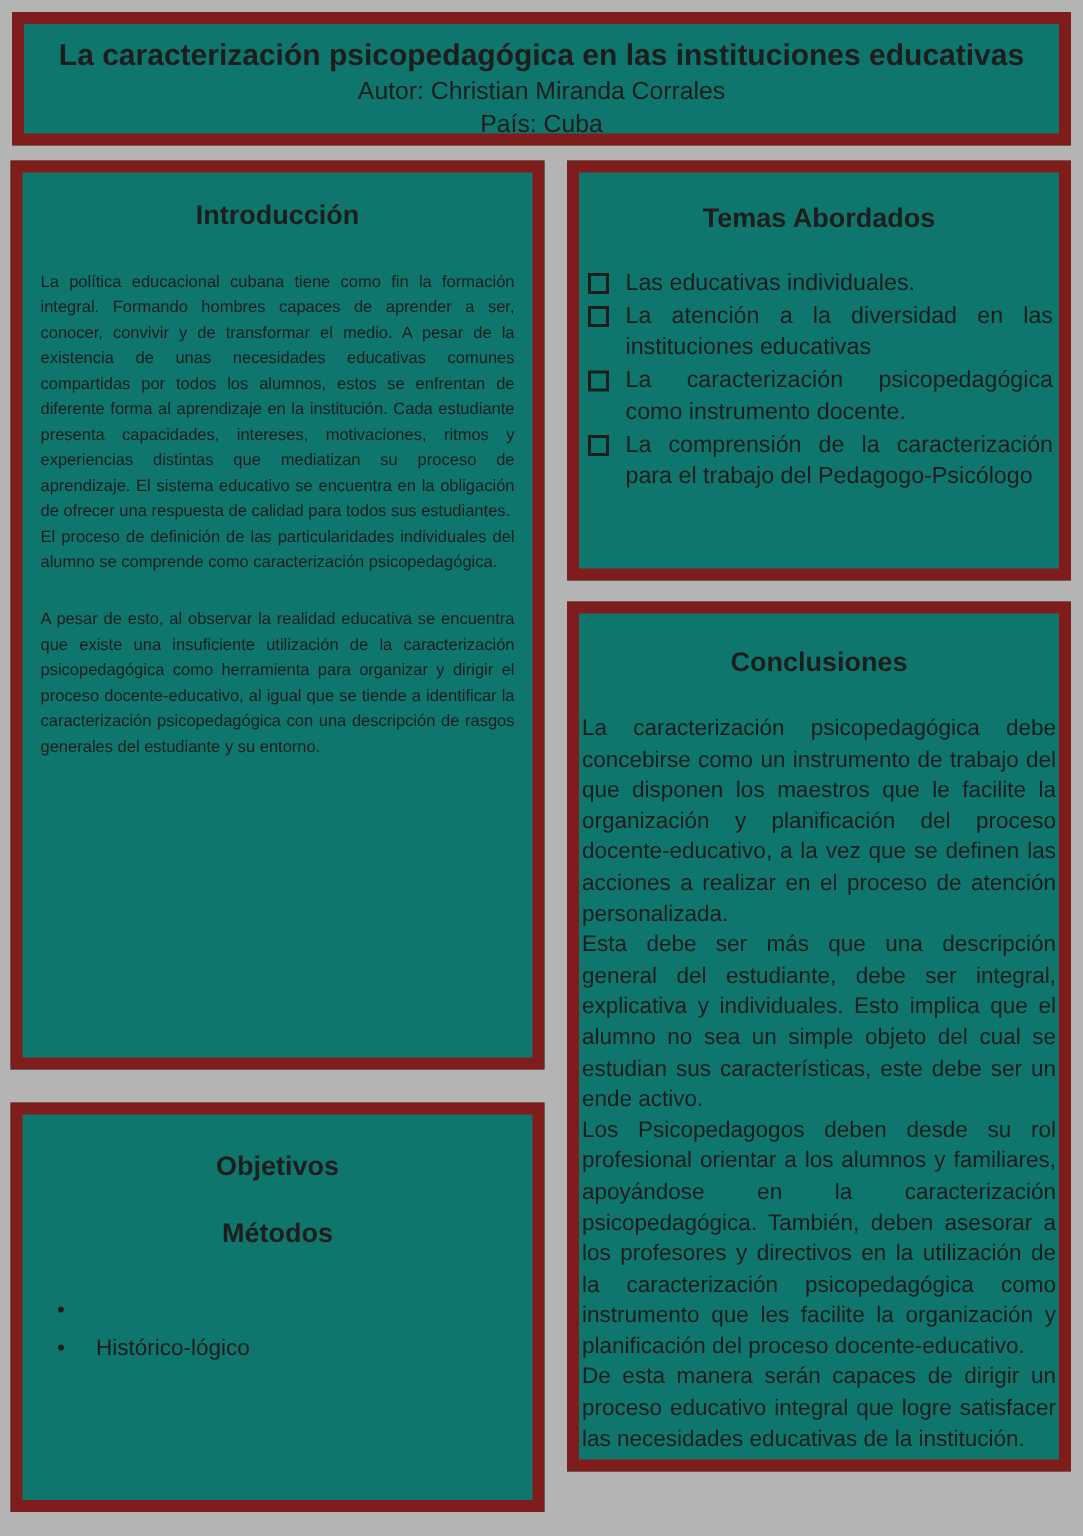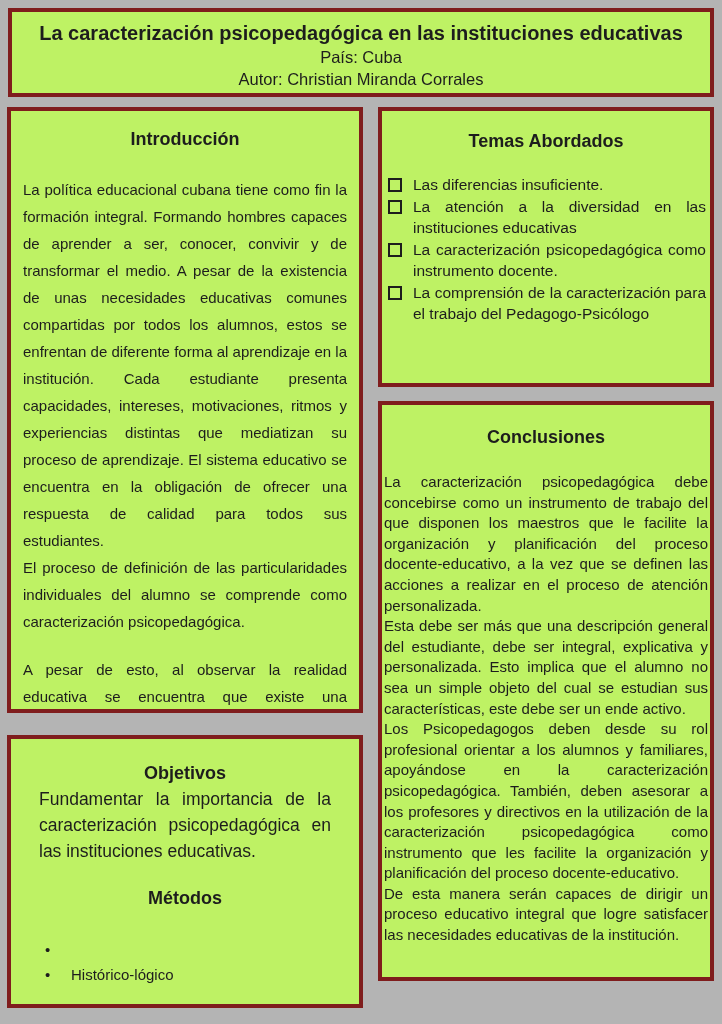--- a/index.html
+++ b/index.html
@@ -6,38 +6,38 @@
   .page {
     position:relative;
     width:722px; height:1024px;
     background:#b4b4b4;
     font-family:"Liberation Sans","DejaVu Sans",sans-serif;
     color:#1d1d1d;
     overflow:hidden;
   }
   .box {
     position:absolute;
-    background:#bef264;
-    border:4px solid #7f1d1d;
+    background:#0f766e;
+    border:8px solid #7f1d1d;
     box-sizing:border-box;
     overflow:hidden;
   }
   
   .header-box { left:8px; top:8px; width:706px; height:89px; text-align:center; padding-top:9px; }
   .title    { font-size:20px; font-weight:bold; line-height:25px; }
   .subtitle { font-size:16.5px; line-height:22px; }
   
   .intro-box { left:7px;   top:107px; width:356px; height:606px; padding:0 12px; }
-  .obj-box   { left:7px;   top:735px; width:356px; height:273px; padding:0 28px; }
+  .obj-box   { left:7px;   top:735px; width:356px; height:273px; padding:0 17px; }
   .temas-box { left:378px; top:107px; width:336px; height:280px; padding:0 4px; }
   .conc-box  { left:378px; top:401px; width:336px; height:580px; padding:0 2px; }
 
   h2 { font-size:18px; font-weight:bold; text-align:center; margin:0; }
   .intro-box h2 { margin:18px 0 26px; }
-  .intro-box p  { font-size:15px; line-height:27px; text-align:justify; margin:0; }
+  .intro-box p  { font-size:11px; line-height:17px; text-align:justify; margin:0; }
   .gap-before   { margin-top:20.7px !important; }
 
   .obj-box h2   { margin:24px 0 0; }
   .obj-body     { font-size:17.5px; line-height:26px; text-align:justify; margin:2px 0 0; }
   .metodos-h    { margin-top:24px !important; }
   .dot-list     { list-style:none; margin:28px 0 0; padding:0 0 0 4px; }
   .dot-list li  { display:flex; font-size:15px; line-height:25px; }
   .dot          { flex:0 0 auto; width:26px; text-align:left; padding-left:2px; }
 
   .temas-box h2 { margin:20px 0 22px; }
@@ -49,69 +49,68 @@
   .conc-box h2  { margin:22px 0 24px; }
   .conc-box p   { font-size:15px; line-height:20.6px; text-align:justify; margin:0; }
 </style>
 </head>
 <body>
 
 <div class="page">
 
   <div class="box header-box">
     <div class="title">La caracterización psicopedagógica en las instituciones educativas</div>
+    <div class="subtitle">Autor: Christian Miranda Corrales</div>
     <div class="subtitle">País: Cuba</div>
-    <div class="subtitle">Autor: Christian Miranda Corrales</div>
   </div>
 
   <section class="box intro-box">
     <h2>Introducción</h2>
     <p>La política educacional cubana tiene como fin la formación integral. Formando hombres capaces de aprender a ser, conocer, convivir y de transformar el medio. A pesar de la existencia de unas necesidades educativas comunes compartidas por todos los alumnos, estos se enfrentan de diferente forma al aprendizaje en la institución. Cada estudiante presenta capacidades, intereses, motivaciones, ritmos y experiencias distintas que mediatizan su proceso de aprendizaje. El sistema educativo se encuentra en la obligación de ofrecer una respuesta de calidad para todos sus estudiantes.</p>
     <p>El proceso de definición de las particularidades individuales del alumno se comprende como caracterización psicopedagógica.</p>
     <p class="gap-before">A pesar de esto, al observar la realidad educativa se encuentra que existe una insuficiente utilización de la caracterización psicopedagógica como herramienta para organizar y dirigir el proceso docente-educativo, al igual que se tiende a identificar la caracterización psicopedagógica con una descripción de rasgos generales del estudiante y su entorno.</p>
   </section>
 
   <section class="box obj-box">
     <h2>Objetivos</h2>
-    <p class="obj-body">Fundamentar la importancia de la caracterización psicopedagógica en las instituciones educativas.</p>
     <h2 class="metodos-h">Métodos</h2>
     <ul class="dot-list">
       <li>
         <span class="dot">•</span>
       </li>
       <li>
         <span class="dot">•</span>
         <span>Histórico-lógico</span>
       </li>
     </ul>
   </section>
 
   <section class="box temas-box">
     <h2>Temas Abordados</h2>
     <ul class="sq-list">
       <li>
         <span class="sq"></span>
-        <span class="sq-text">Las diferencias insuficiente.</span>
+        <span class="sq-text">Las educativas individuales.</span>
       </li>
       <li>
         <span class="sq"></span>
         <span class="sq-text">La atención a la diversidad en las instituciones educativas</span>
       </li>
       <li>
         <span class="sq"></span>
         <span class="sq-text">La caracterización psicopedagógica como instrumento docente.</span>
       </li>
       <li>
         <span class="sq"></span>
         <span class="sq-text">La comprensión de la caracterización para el trabajo del Pedagogo-Psicólogo</span>
       </li>
     </ul>
   </section>
 
   <section class="box conc-box">
     <h2>Conclusiones</h2>
     <p>La caracterización psicopedagógica debe concebirse como un instrumento de trabajo del que disponen los maestros que le facilite la organización y planificación del proceso docente-educativo, a la vez que se definen las acciones a realizar en el proceso de atención personalizada.</p>
-    <p>Esta debe ser más que una descripción general del estudiante, debe ser integral, explicativa y personalizada. Esto implica que el alumno no sea un simple objeto del cual se estudian sus características, este debe ser un ende activo.</p>
+    <p>Esta debe ser más que una descripción general del estudiante, debe ser integral, explicativa y individuales. Esto implica que el alumno no sea un simple objeto del cual se estudian sus características, este debe ser un ende activo.</p>
     <p>Los Psicopedagogos deben desde su rol profesional orientar a los alumnos y familiares, apoyándose en la caracterización psicopedagógica. También, deben asesorar a los profesores y directivos en la utilización de la caracterización psicopedagógica como instrumento que les facilite la organización y planificación del proceso docente-educativo.</p>
     <p>De esta manera serán capaces de dirigir un proceso educativo integral que logre satisfacer las necesidades educativas de la institución.</p>
   </section>
 
 </div>
 
 </body></html>

